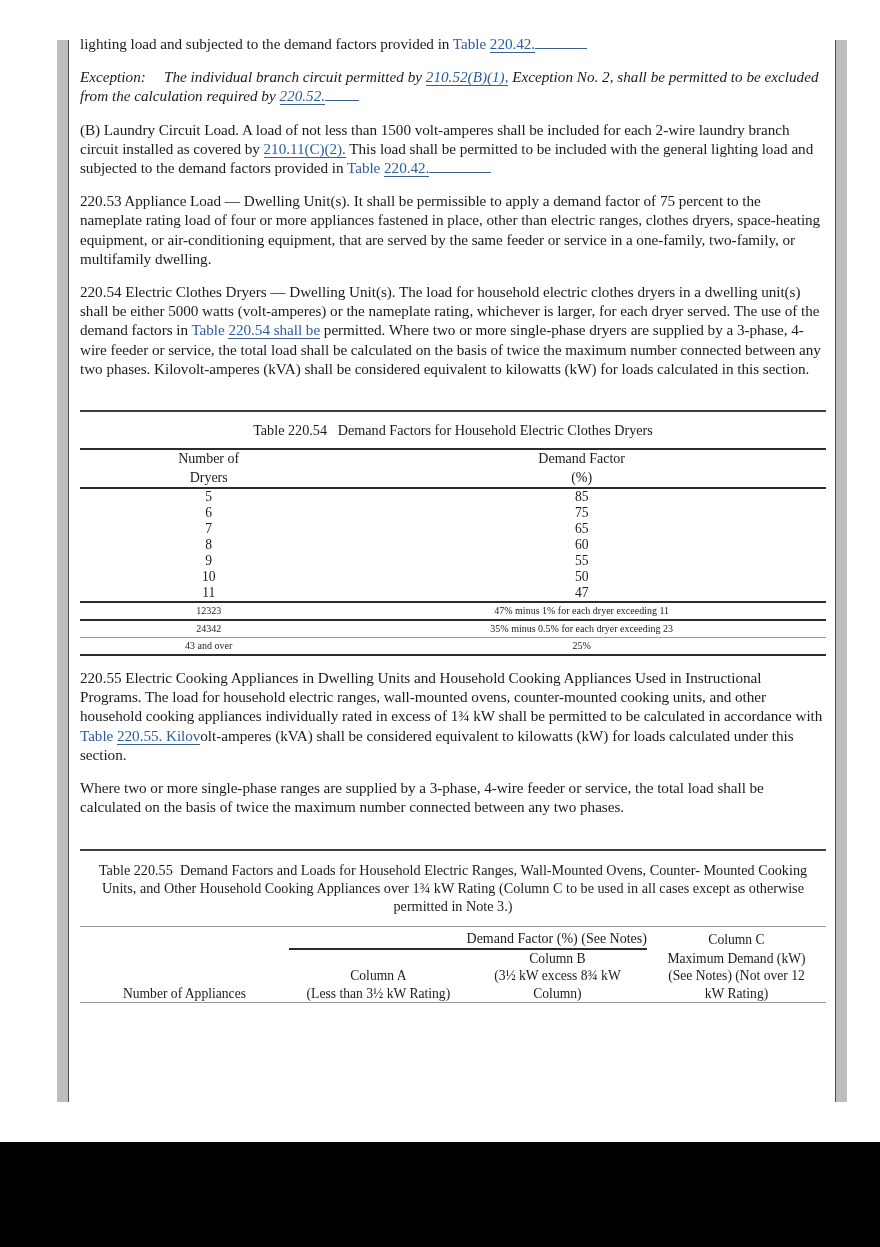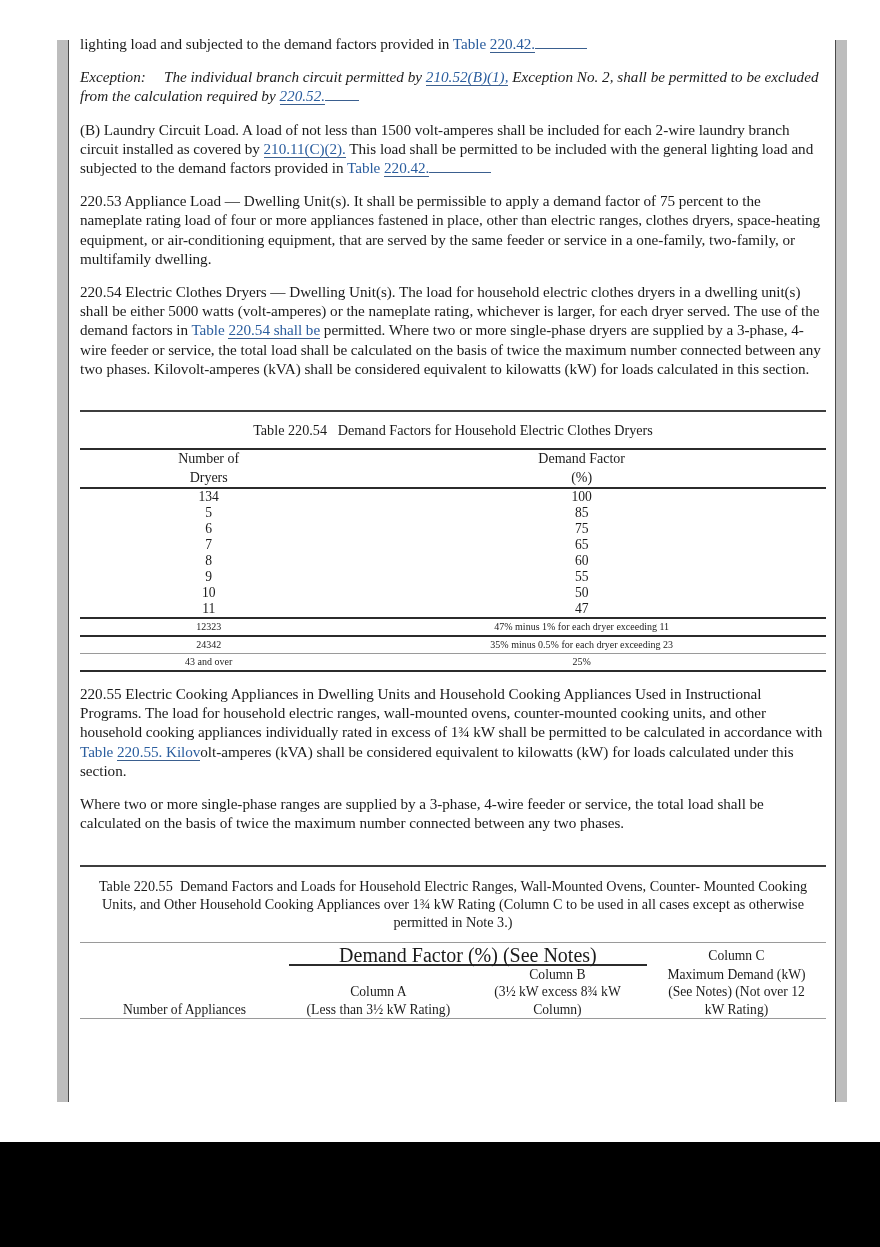--- a/index.html
+++ b/index.html
@@ -143,22 +143,22 @@
   .band-cell {
     text-align: center;
     font-size: 10px;
     line-height: 16px;
     padding: 6.5px 0 6.5px 0;
   }
   
   .t2 { width: 100%; border-collapse: collapse; }
   .t2 td { vertical-align: bottom; padding: 0; }
   .t2-span-label {
-    text-align: center;
-    font-size: 20px;
+    text-align: right;
+    font-size: 14px;
     line-height: 18px;
     padding-bottom: 3px;
   }
   .t2-span-rule {
     border-bottom: 2.2px solid #2b2b2b;
     height: 0;
     font-size: 0;
     line-height: 0;
   }
   .t2-colhead {
@@ -222,24 +222,20 @@
               <div>(%)</div>
             </td>
           </tr>
         </tbody>
           </table>
 
         <div class="rule-thick"></div>
 
         <table class="grid">
           <tbody>
-              <tr>
-            <td class="data-cell col-left">134</td>
-            <td class="data-cell col-right">100</td>
-          </tr>
           <tr>
             <td class="data-cell col-left">5</td>
             <td class="data-cell col-right">85</td>
           </tr>
           <tr>
             <td class="data-cell col-left">6</td>
             <td class="data-cell col-right">75</td>
           </tr>
           <tr>
             <td class="data-cell col-left">7</td>

